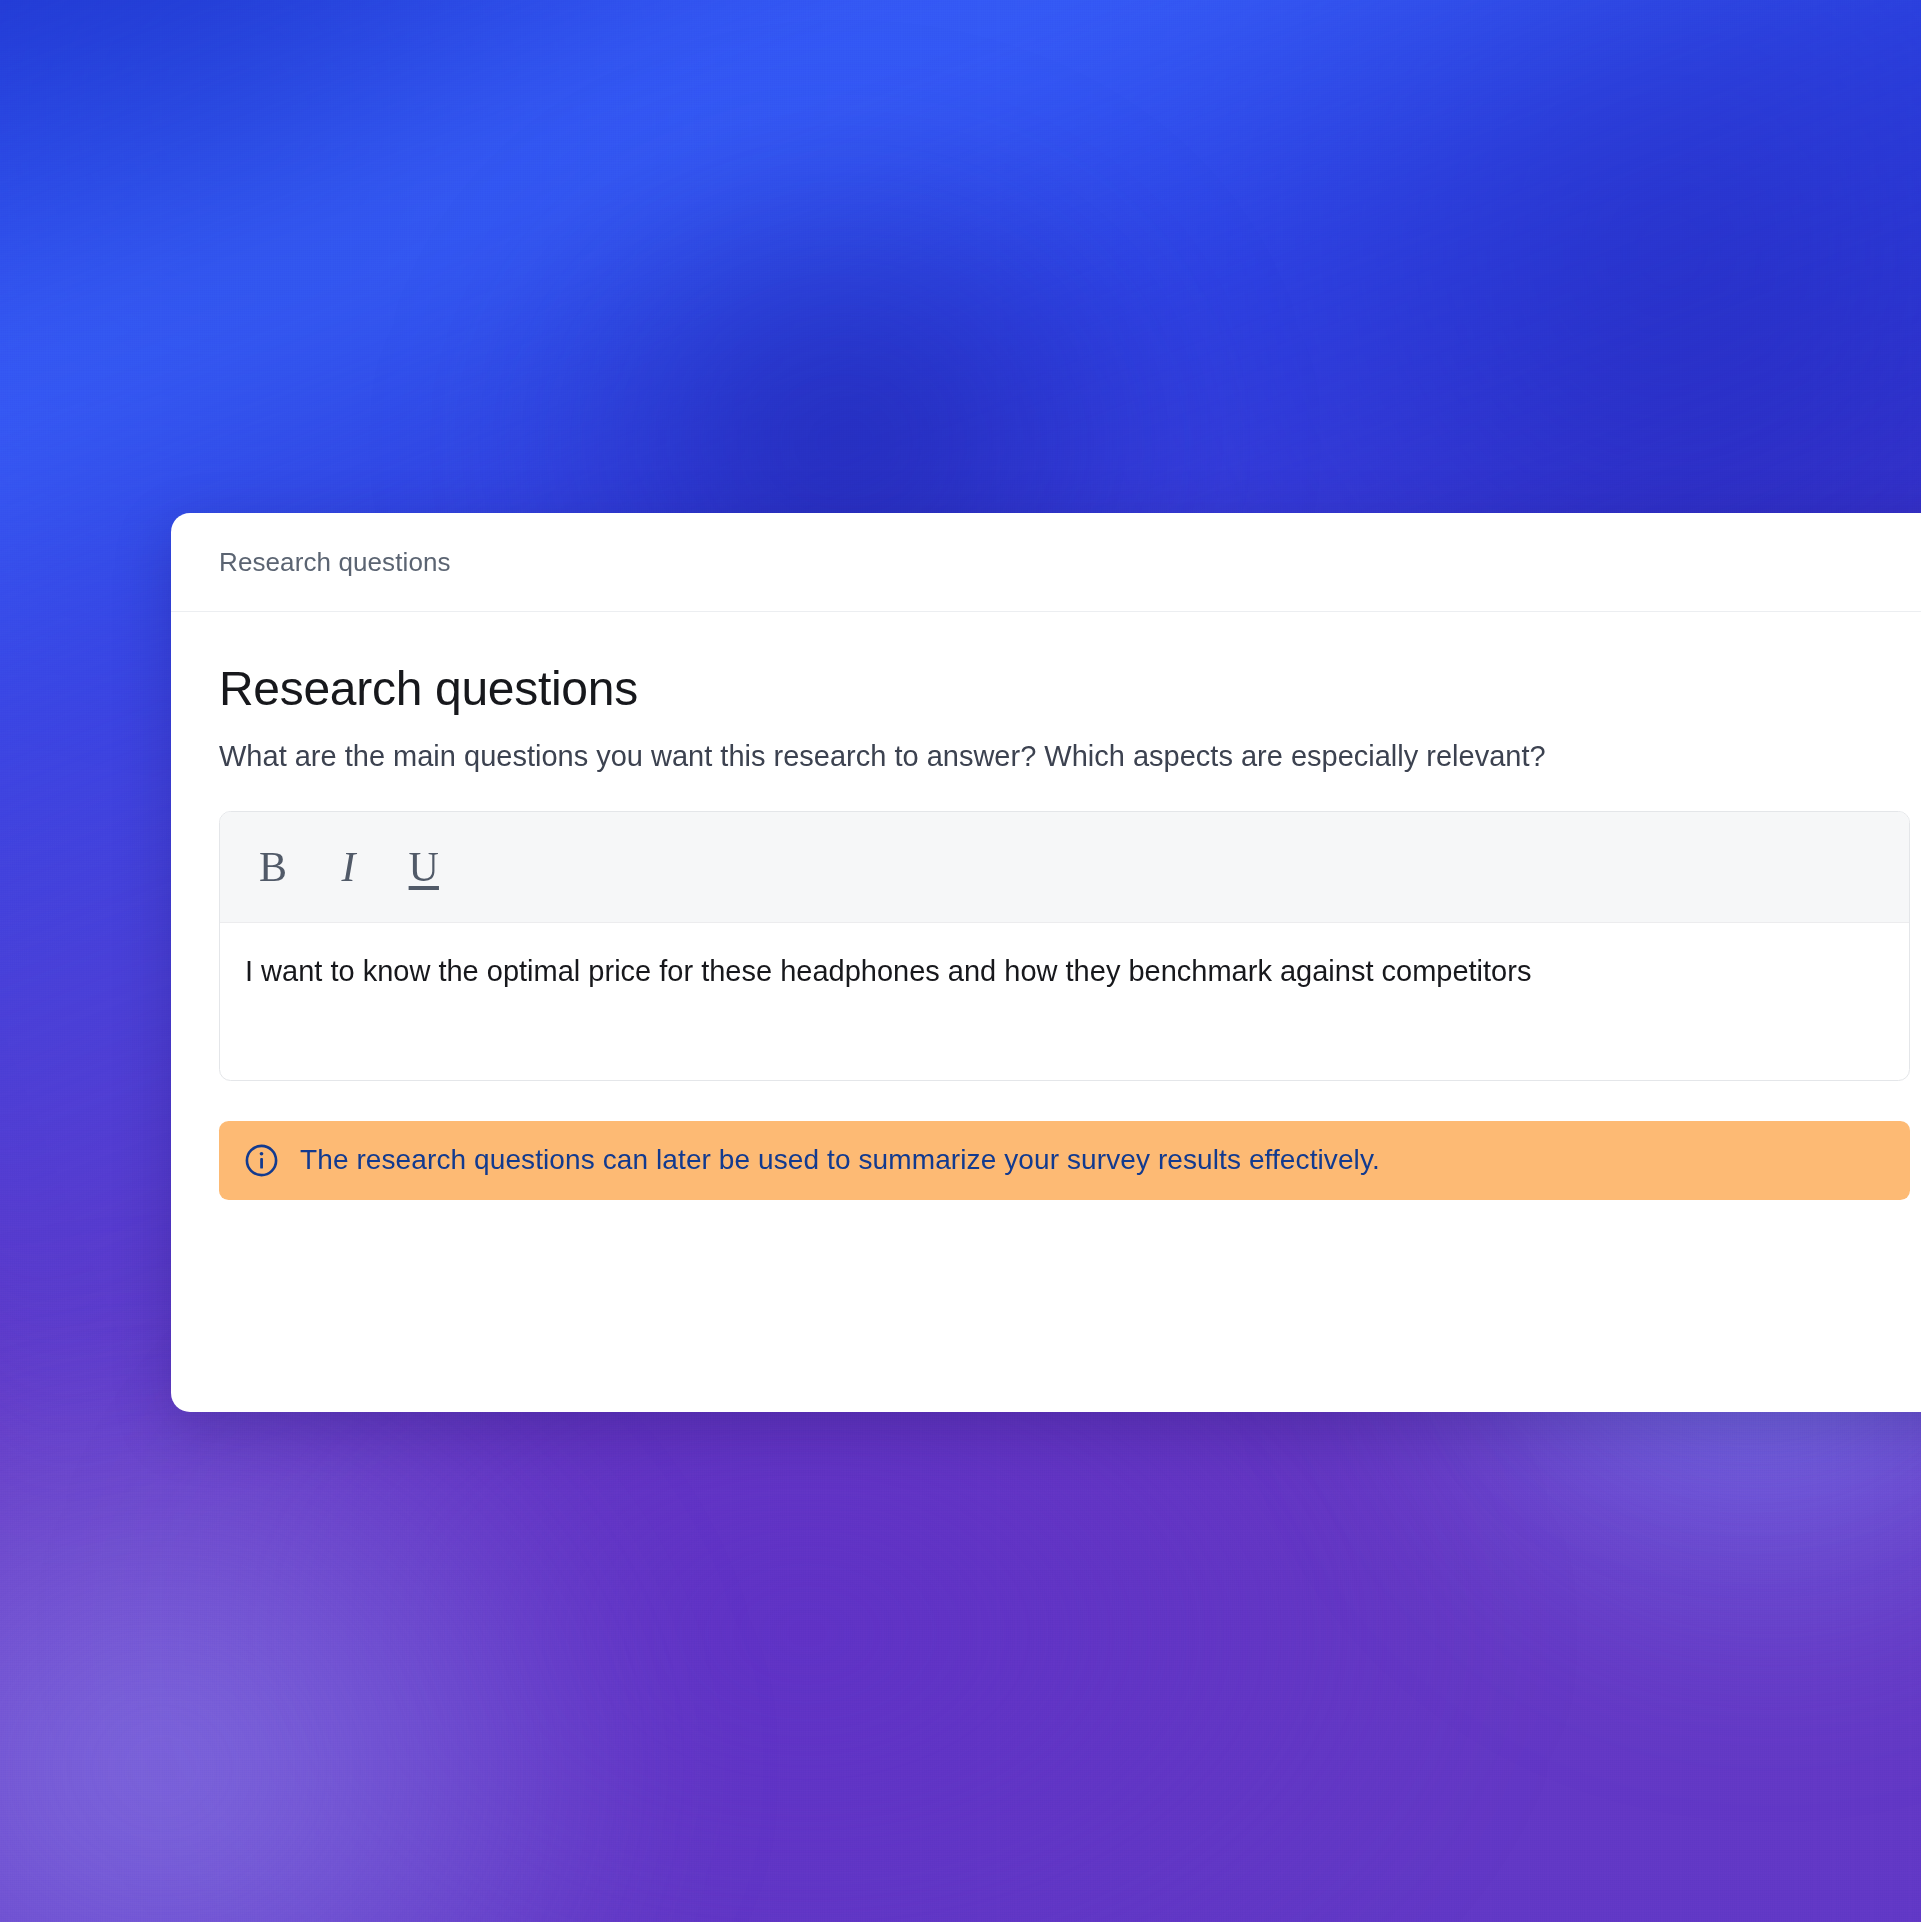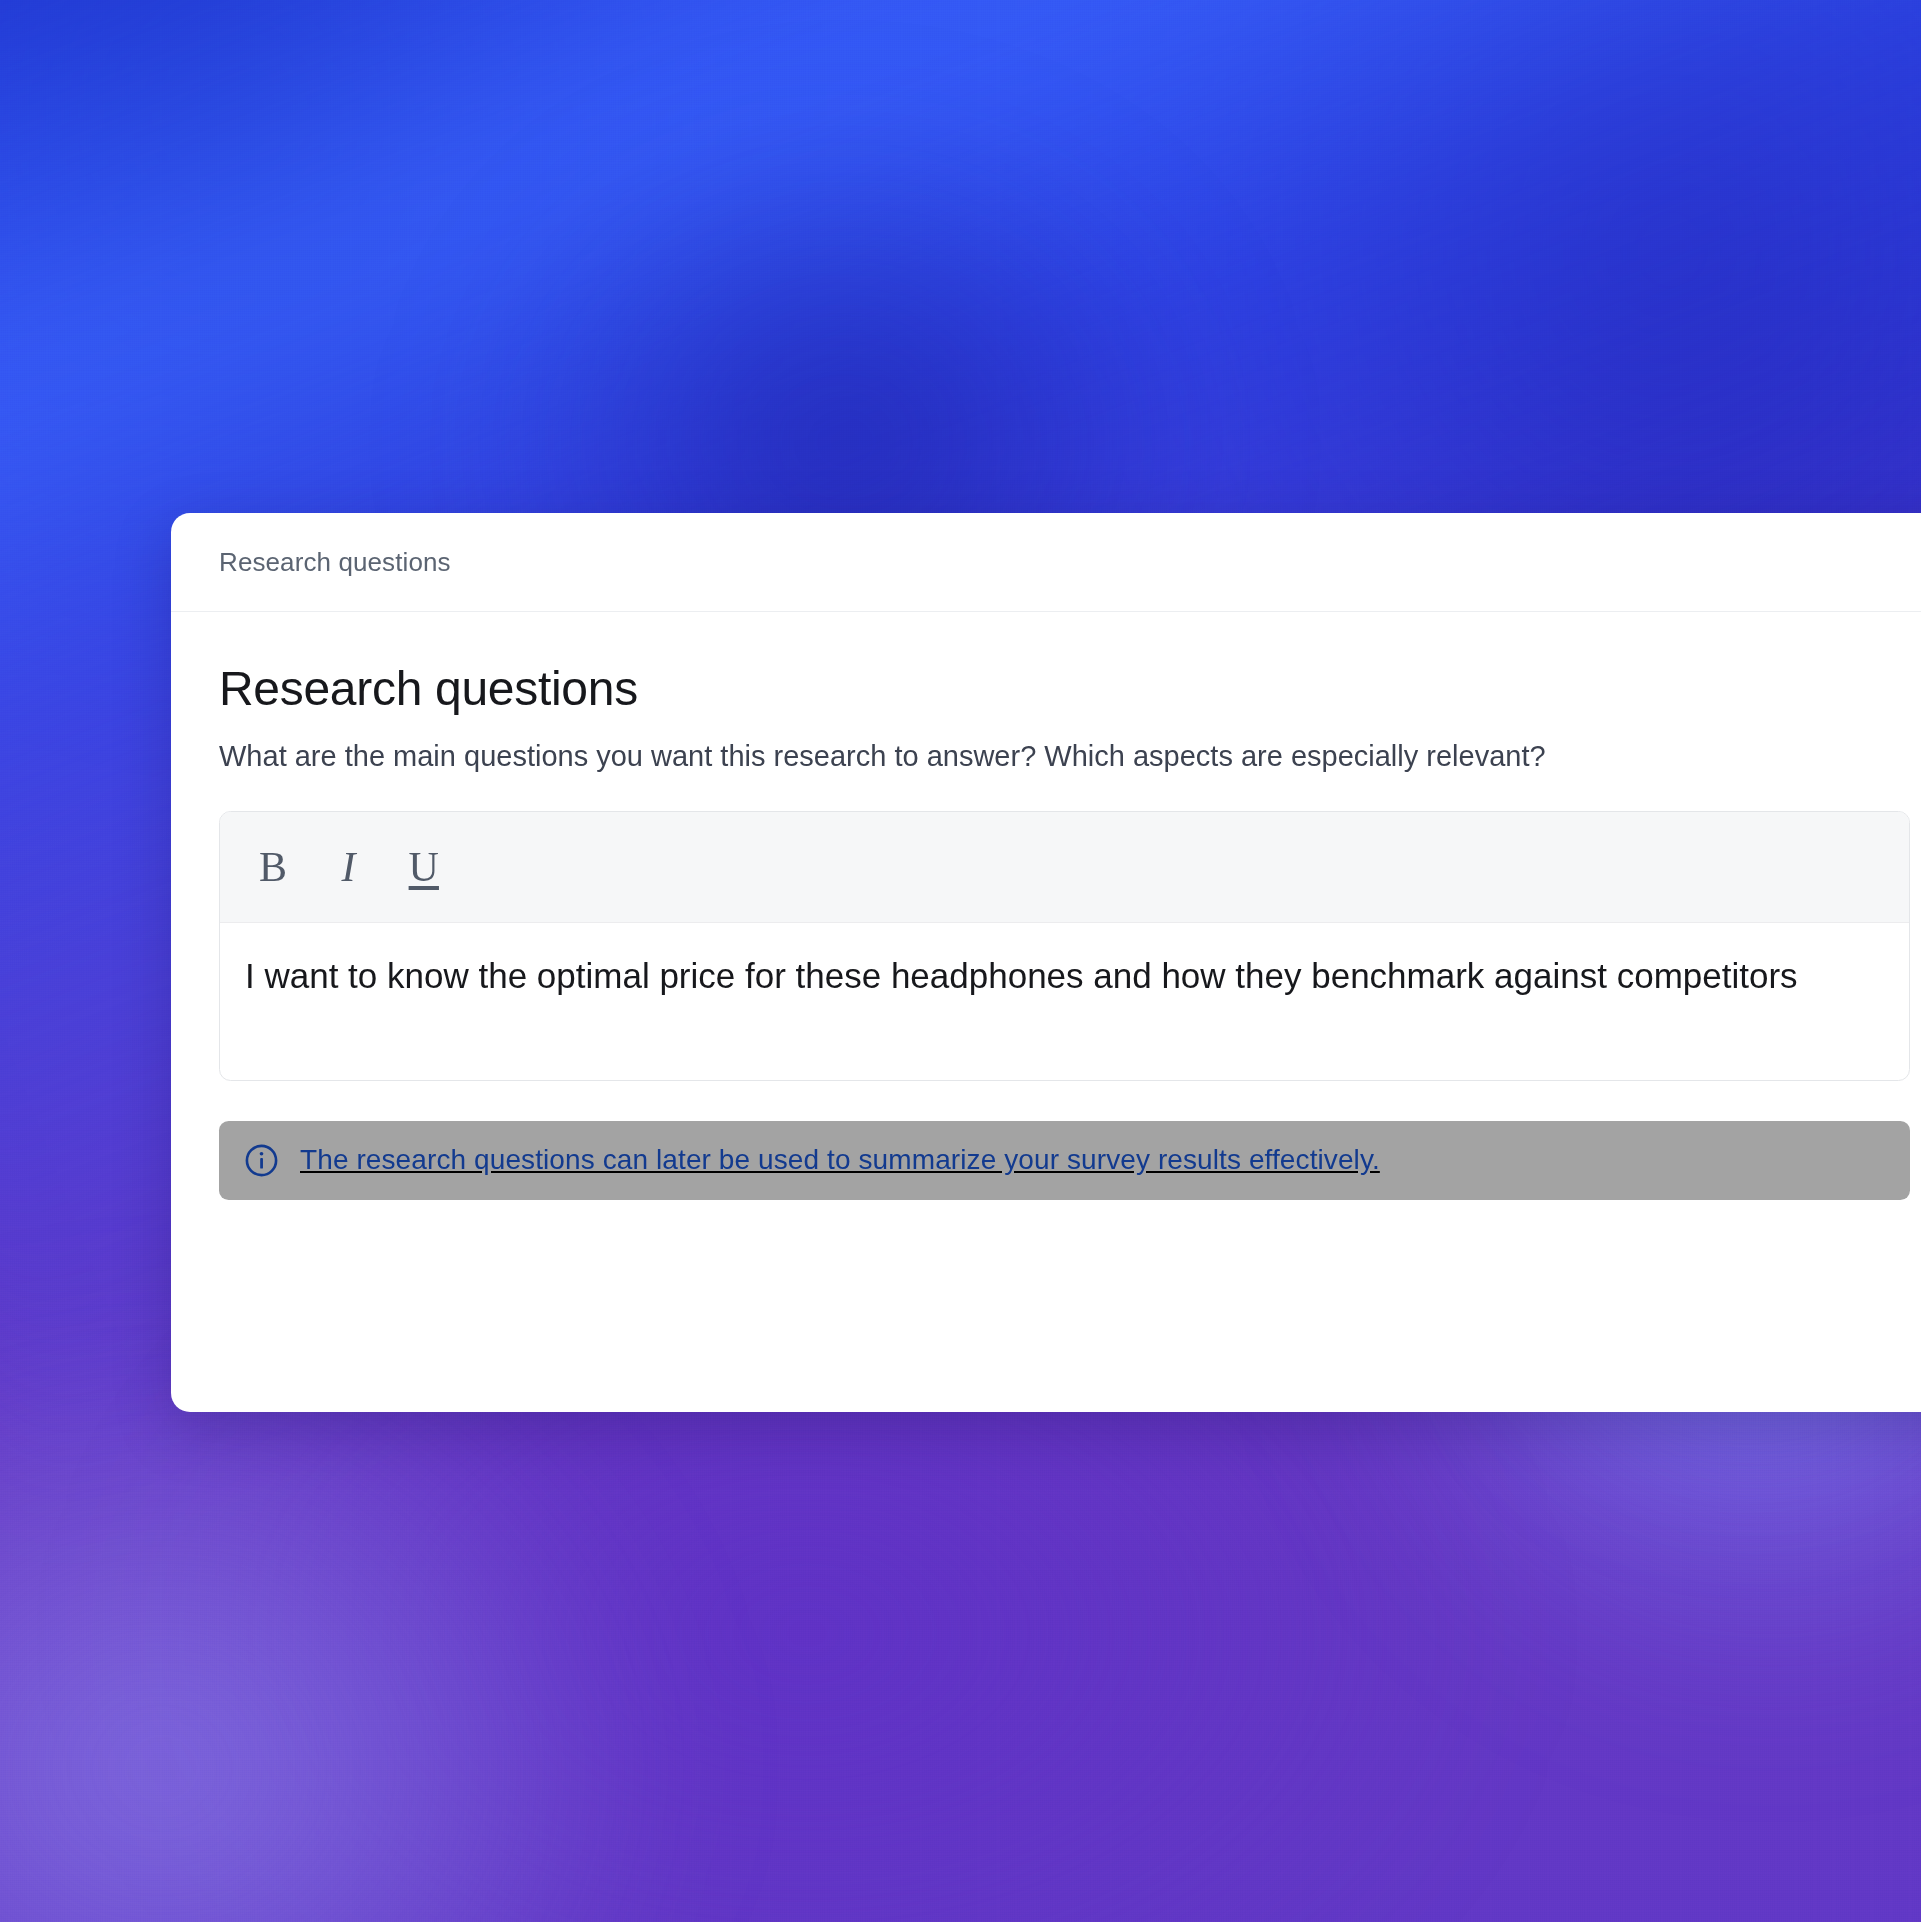--- a/index.html
+++ b/index.html
@@ -213,39 +213,38 @@
     padding: 0;
   }
   .tool-btn.bold   { font-weight: 400; }
   .tool-btn.italic { font-style: italic; }
   .tool-btn.underline { text-decoration: underline; text-underline-offset: 4.8px; }
 
   .editor-area {
     min-height: 157px;
     padding: 29px 25px 29px 25px;
     font-family: "Liberation Sans", sans-serif;
-    font-size: 35px;
+    font-size: 29px;
     color: #17181c;
     line-height: 1.35;
     white-space: nowrap;
     outline: none;
   }
 
   
   .info-banner {
     margin-top: 40px;
-    background: #a3a3a3;
+    background: #fdba74;
     border-radius: 9.6px;
     width: 1691px;
     height: 79px;
     display: flex;
     align-items: center;
     padding-left: 25px;
     gap: 21px;
-    text-decoration: underline;
   }
   .info-icon {
     width: 35px;
     height: 35px;
     flex: 0 0 35px;
     display: block;
   }
   .info-text {
     font-size: 28px;
     color: #123a8f;

